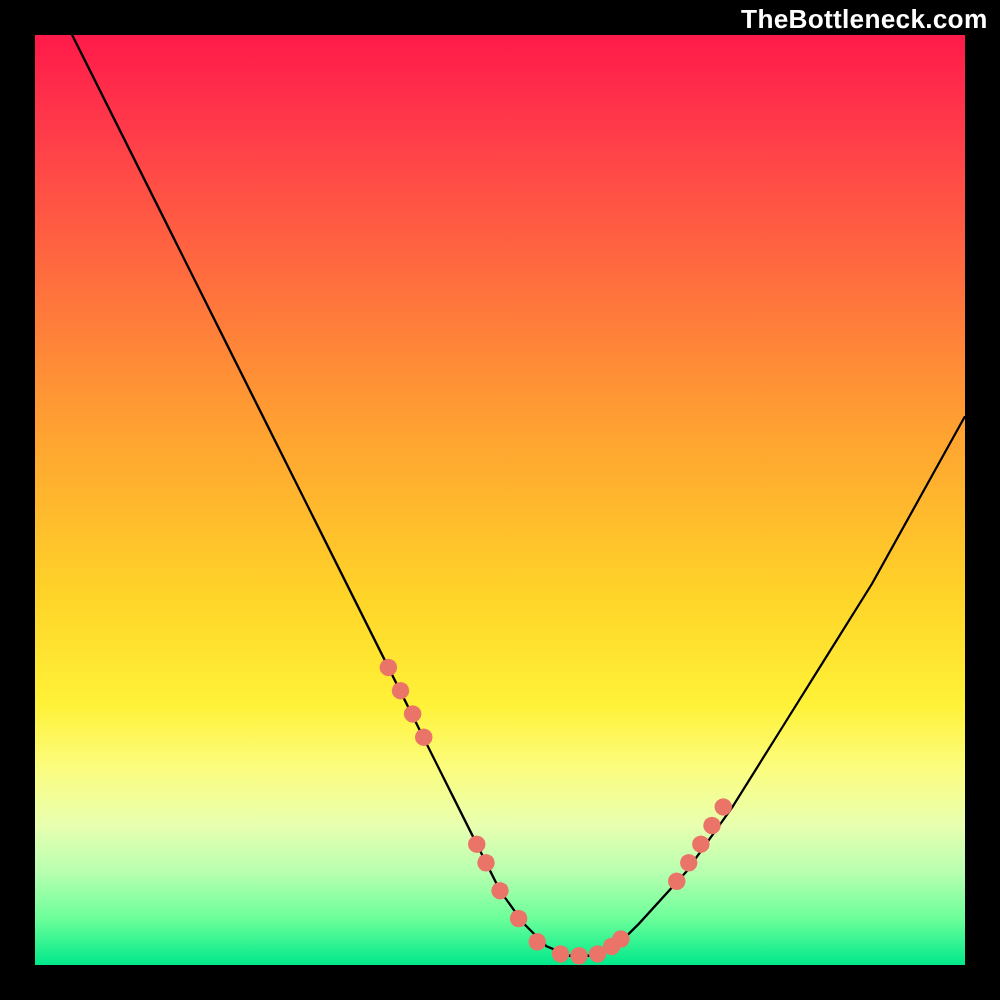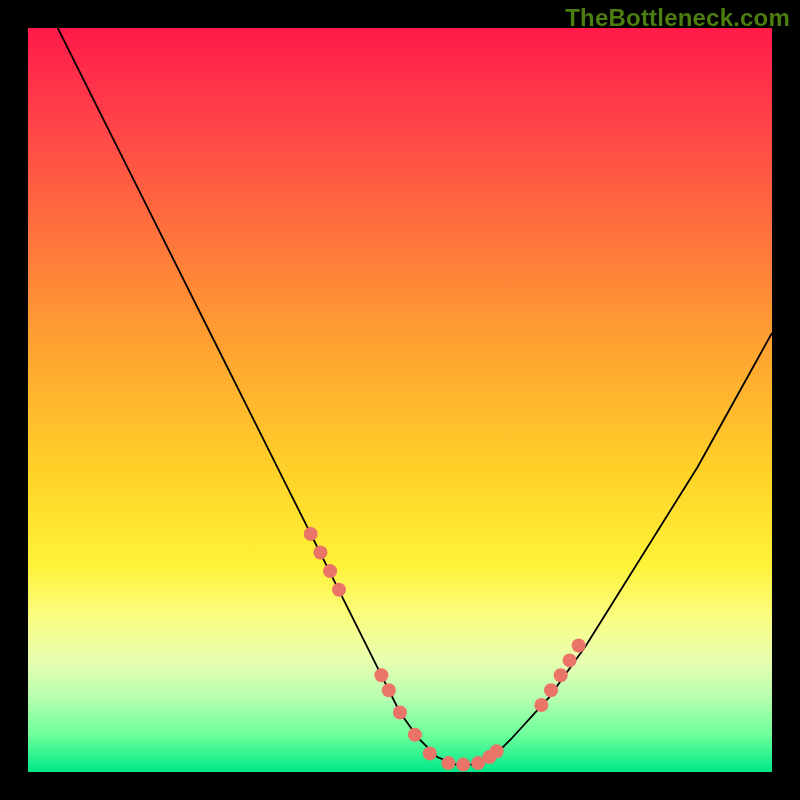--- a/index.html
+++ b/index.html
@@ -55,23 +55,23 @@
   }
   .dots circle {
     fill: #ea7468;
     stroke: none;
   }
   .watermark {
     position: absolute;
     top: 4px;
     right: 10px;
     font-family: Arial, Helvetica, sans-serif;
-    font-size: 24px;
+    font-size: 21px;
     font-weight: bold;
-    color: #4d7c0f;
+    color: #ffffff;
     letter-spacing: 0.2px;
     user-select: none;
   }
 </style>
 </head>
 <body>
 
 <div class="frame">
   <div class="plot-area">
     <div class="gradient"></div>

